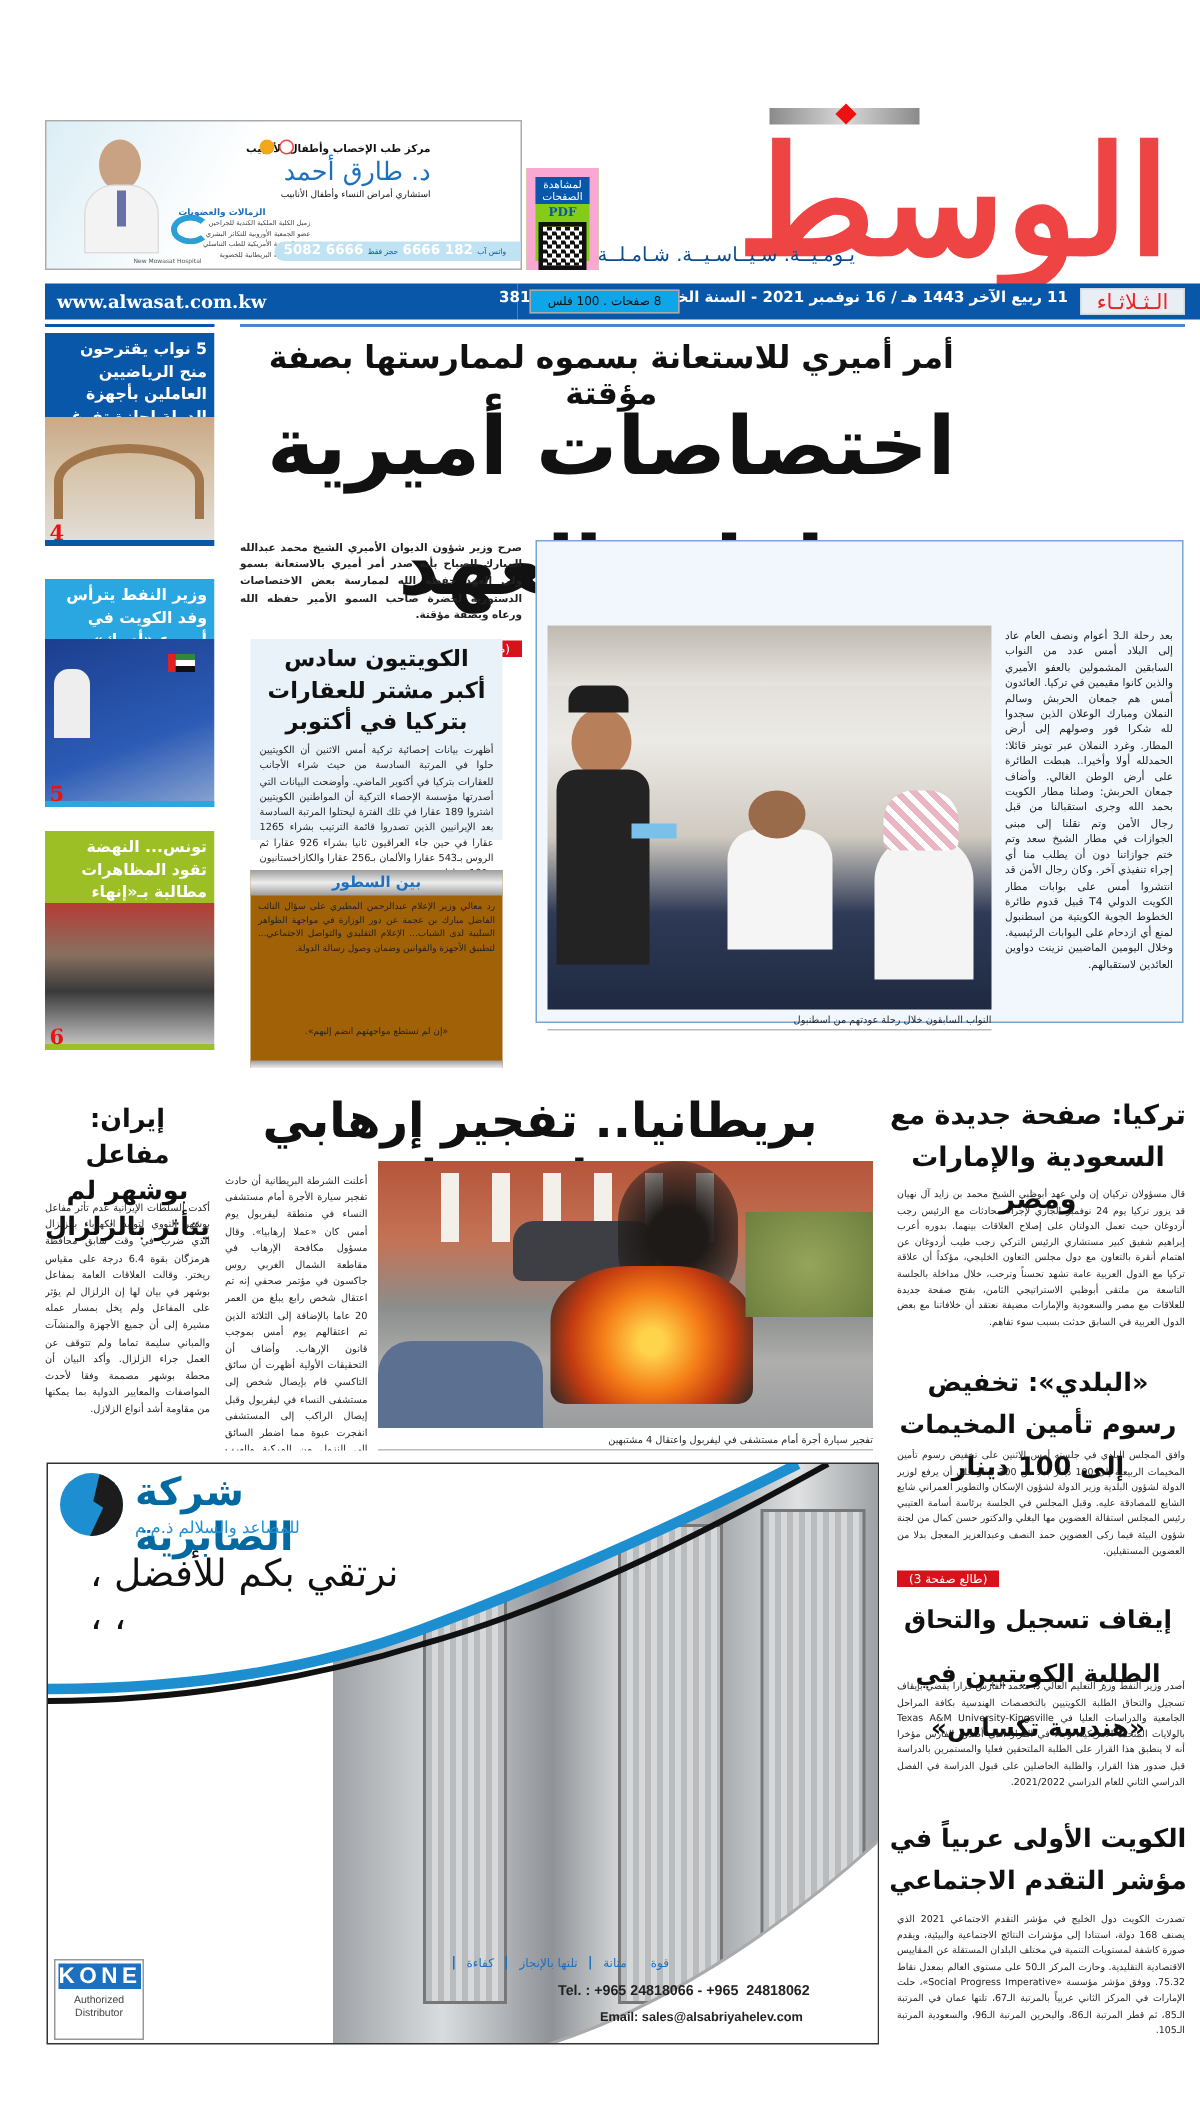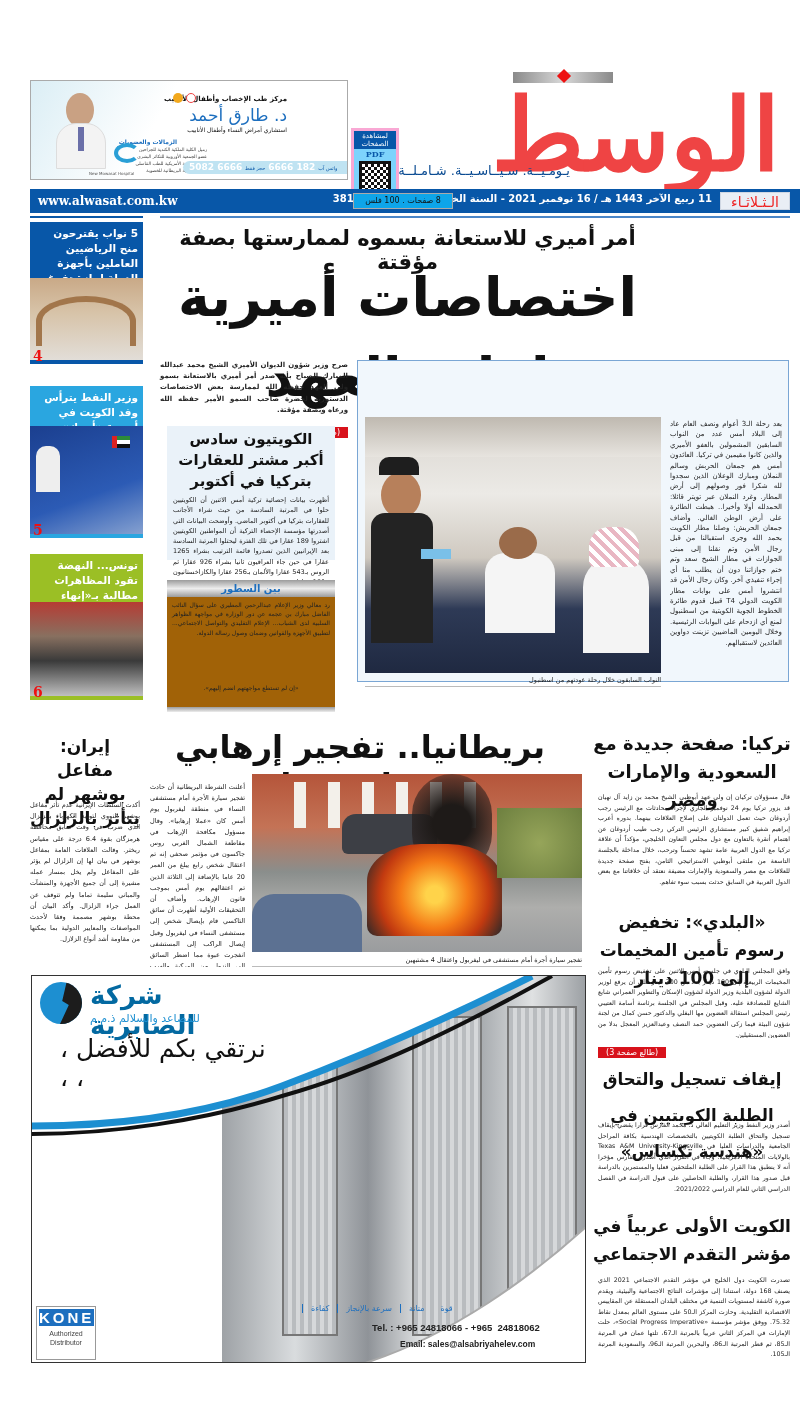--- a/index.html
+++ b/index.html
@@ -10,21 +10,21 @@
 .logo-glyph{font-family:Liberation Sans, sans-serif;font-weight:bold;font-size:100px;color:#ef4444;line-height:90px;letter-spacing:-4px}
 .logo-bar{position:absolute;left:513px;top:72px;width:100px;height:11px;background:linear-gradient(90deg,#8a8a8a,#d8d8d8,#8a8a8a)}
 .logo-diamond{position:absolute;left:559px;top:71px;width:10px;height:10px;background:#e11;transform:rotate(45deg)}
 .tagline{position:absolute;right:230px;top:163px;font-size:13px;color:#0a4b92;letter-spacing:4px;direction:rtl}
 .datebar{position:absolute;left:345px;top:189px;width:455px;height:24px;background:#0857a8}
 .day-box{position:absolute;right:10px;top:3px;width:70px;height:18px;background:#e9eef5;border:1px solid #cfd7e3;color:#e22;font-size:14px;text-align:center;line-height:18px;direction:rtl}
 .date-text{position:absolute;right:88px;top:4px;color:#fff;font-size:10px;font-weight:bold;direction:rtl;white-space:nowrap}
 .price-box{position:absolute;left:8px;top:4px;width:100px;height:16px;background:#0ea5e9;border:1px solid #aaa;font-size:8px;text-align:center;line-height:14px;direction:rtl}
 .urlbar{position:absolute;left:30px;top:189px;width:315px;height:24px;background:#0857a8;color:#fff;font-family:"DejaVu Serif",serif;font-size:12px;font-weight:bold;padding:5px 8px}
 .doc-ad{position:absolute;left:30px;top:80px;width:318px;height:100px;border:1px solid #aaa;background:linear-gradient(120deg,#dbeef5 0%,#fff 40%,#fff 100%);overflow:hidden}
-.qr{position:absolute;left:351px;top:128px;width:48px;height:68px;border:3px solid #f9a8d4;background:#7dd3fc}
+.qr{position:absolute;left:351px;top:112px;width:48px;height:68px;border:6px solid #f9a8d4;background:#84cc16}
 .qr-head{background:#0857a8;color:#fff;font-size:7px;text-align:center;padding:1px 0;direction:rtl}
 .qr-pdf{font-family:"DejaVu Serif",serif;font-weight:bold;font-size:8px;text-align:center;color:#0857a8}
 .qr-code{margin:2px auto;width:32px;height:32px;background:repeating-conic-gradient(#111 0 25%,#fff 0 50%) 0 0/6px 6px;border:3px solid #111}
 .rule{position:absolute;height:2px;background:#4a86c8}
 .sub-head{position:absolute;left:160px;top:226px;width:495px;text-align:center;font-size:21px;font-weight:bold;direction:rtl}
 .main-head{position:absolute;left:160px;top:258px;width:495px;text-align:center;font-size:54px;font-weight:900;direction:rtl;letter-spacing:-1px;line-height:80px}
 .side-card{position:absolute;left:30px;width:113px;overflow:hidden}
 .side-title{color:#fff;font-size:10.5px;font-weight:bold;padding:4px 5px;direction:rtl;line-height:15px}
 .side-img{position:relative;height:100%}
 .side-num{position:absolute;left:3px;bottom:0;color:#e11;font-weight:bold;font-size:14px;font-family:"DejaVu Serif",serif}
@@ -196,21 +196,21 @@
   </svg>
   <div class="abs" style="left:8px;top:6px;width:42px;height:42px;border-radius:50%;background:#1d8fd1;overflow:hidden">
     <div class="abs" style="left:20px;top:0;width:22px;height:42px;background:#1c1c1c;clip-path:polygon(30% 0,100% 0,100% 100%,0 100%,40% 55%,10% 45%)"></div>
   </div>
   <div class="abs rtl" style="left:58px;top:4px;width:160px;text-align:left;font-size:26px;color:#0369a1;font-weight:bold;direction:rtl">شركة الصابرية</div>
   <div class="abs rtl" style="left:58px;top:36px;width:160px;text-align:left;font-size:11px;color:#1d8fd1">للمصاعد والسلالم ذ.م.م</div>
   <div class="abs rtl" style="left:28px;top:58px;width:210px;text-align:left;font-size:25px;color:#111">نرتقي بكم للأفضل ، ، ،</div>
 
   <div class="abs" style="left:270px;top:328px;width:278px;display:flex;flex-direction:row-reverse;justify-content:flex-start;font-size:8px;color:#1d6fbf;direction:rtl">
     <span style="padding:0 8px;border-left:1px solid #1d6fbf">كفاءة</span>
-    <span style="padding:0 8px;border-left:1px solid #1d6fbf">سرعة بالإنجاز</span>
+    <span style="padding:0 8px;border-left:1px solid #1d6fbf">تلتها بالإنجاز</span>
     <span style="padding:0 8px;border-left:1px solid #1d6fbf">متانة</span>
     <span style="padding:0 8px">قوة</span>
   </div>
   <div class="abs" style="left:340px;top:346px;font-family:'Liberation Sans',sans-serif;font-weight:bold;font-size:9.5px;color:#222;white-space:pre">Tel. : +965 24818066 - +965  24818062</div>
   <div class="abs" style="left:368px;top:363px;font-family:'Liberation Sans',sans-serif;font-weight:bold;font-size:8.5px;color:#222">Email: sales@alsabriyahelev.com</div>
 
   <div class="abs" style="left:4px;top:330px;width:60px;height:54px;background:#fff;border:1px solid #999">
     <div style="display:flex;gap:1px;padding:2px">
       <div style="flex:1;background:#1d6fbf;color:#fff;font-family:'Liberation Sans',sans-serif;font-weight:bold;font-size:15px;text-align:center;letter-spacing:3px">KONE</div>
     </div>

